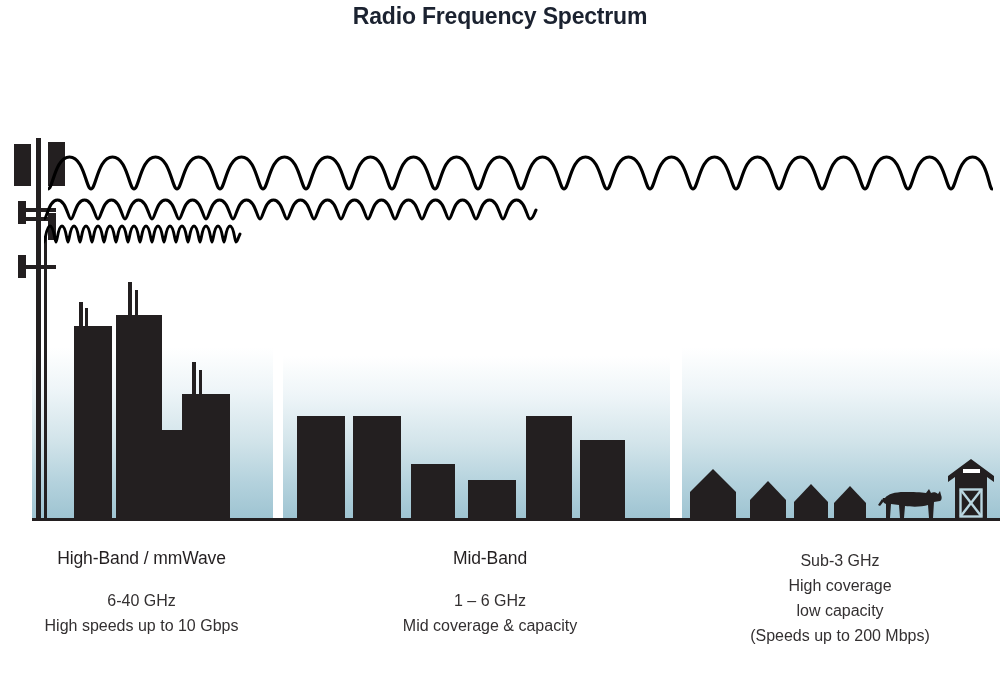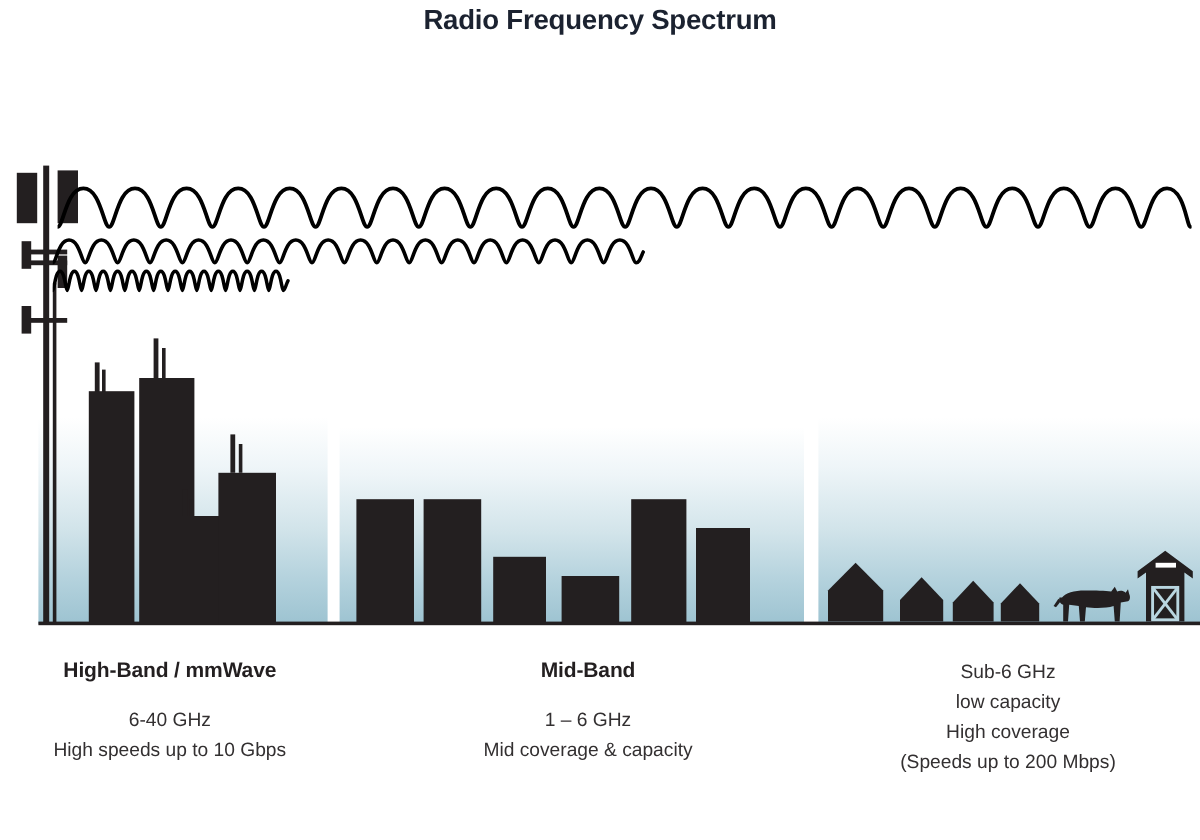--- a/index.html
+++ b/index.html
@@ -90,21 +90,21 @@
   .caption-col {
     position: absolute;
     text-align: center;
     top: 548px;
   }
   #caption-high { left: 0px;   width: 283px; }
   #caption-mid  { left: 300px; width: 380px; }
   #caption-low  { left: 680px; width: 320px; }
   .band-name {
     font-size: 17.5px;
-    font-weight: bold;
+    font-weight: normal;
     color: #231f20;
     margin-bottom: 19px;
     letter-spacing: -0.1px;
   }
   .band-line {
     font-size: 16px;
     line-height: 25px;
     color: #333031;
   }
 </style>
@@ -212,19 +212,19 @@
     <div class="band-line">High speeds up to 10 Gbps</div>
   </div>
 
   <div class="caption-col" id="caption-mid">
     <div class="band-name">Mid-Band</div>
     <div class="band-line">1 – 6 GHz</div>
     <div class="band-line">Mid coverage &amp; capacity</div>
   </div>
 
   <div class="caption-col" id="caption-low">
-    <div class="band-line">Sub-6 GHz</div>
+    <div class="band-line">Sub-3 GHz</div>
+    <div class="band-line">High coverage</div>
     <div class="band-line">low capacity</div>
-    <div class="band-line">High coverage</div>
     <div class="band-line">(Speeds up to 200 Mbps)</div>
   </div>
 
 </div>
 
 </body></html>

